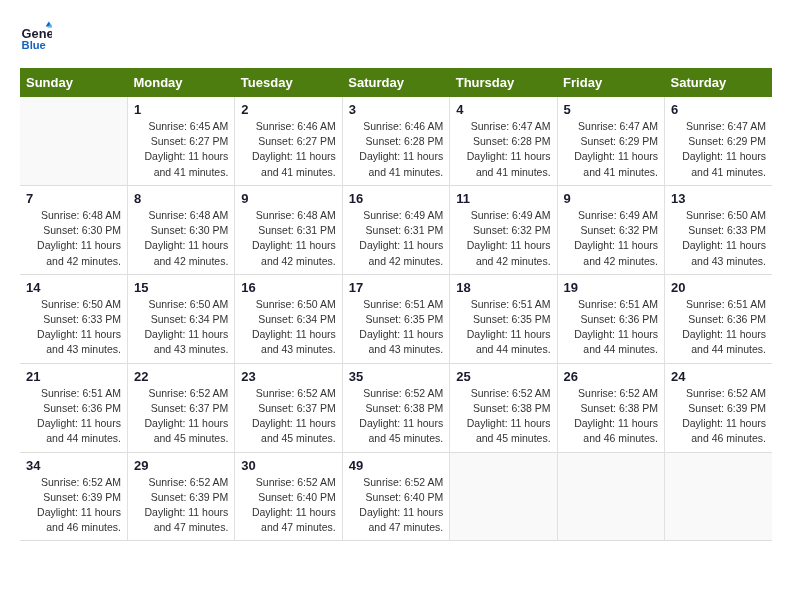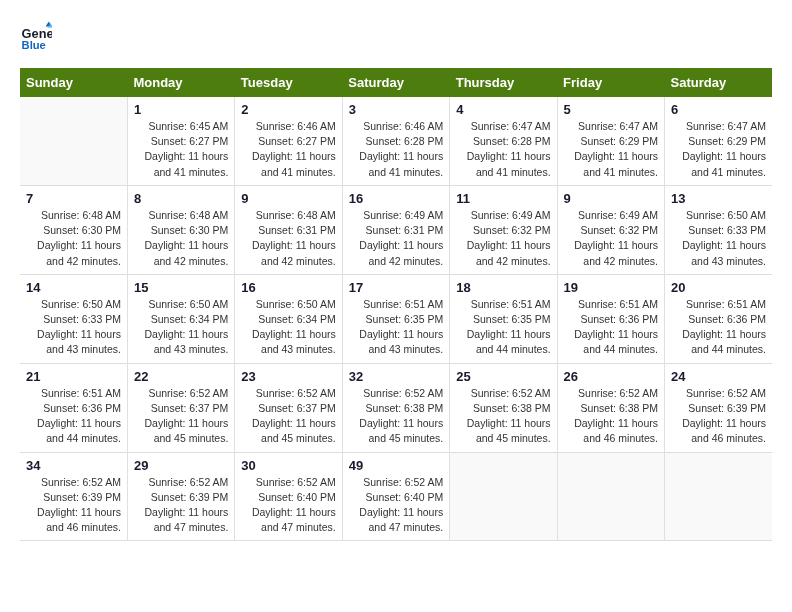--- a/index.html
+++ b/index.html
@@ -278,21 +278,21 @@
 and 45 minutes.</div>
         </td>
         <td>
           <div class="day-num">23</div>
           <div class="day-info" style="white-space: pre-line;">Sunrise: 6:52 AM
 Sunset: 6:37 PM
 Daylight: 11 hours
 and 45 minutes.</div>
         </td>
         <td>
-          <div class="day-num">32</div>
+          <div class="day-num">35</div>
           <div class="day-info" style="white-space: pre-line;">Sunrise: 6:52 AM
 Sunset: 6:38 PM
 Daylight: 11 hours
 and 45 minutes.</div>
         </td>
         <td>
           <div class="day-num">25</div>
           <div class="day-info" style="white-space: pre-line;">Sunrise: 6:52 AM
 Sunset: 6:38 PM
 Daylight: 11 hours

